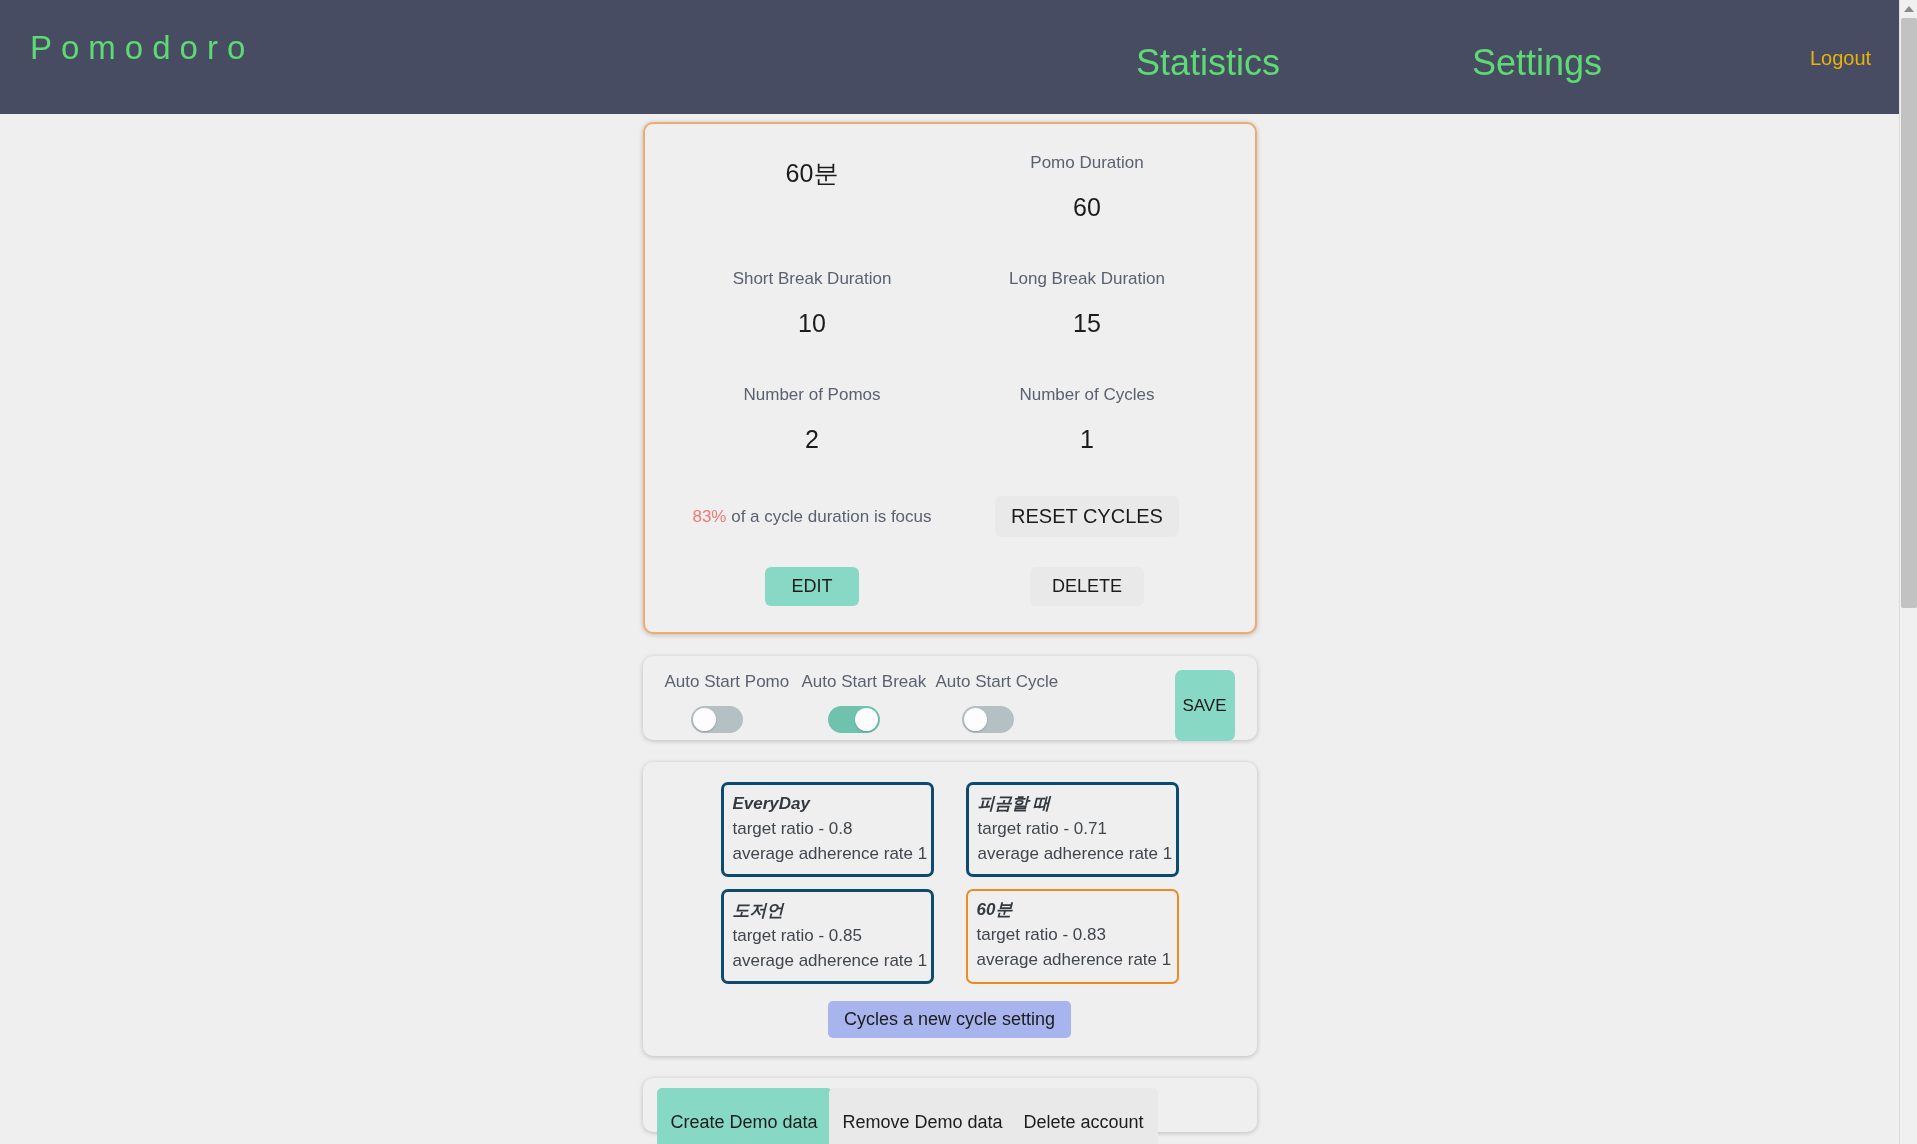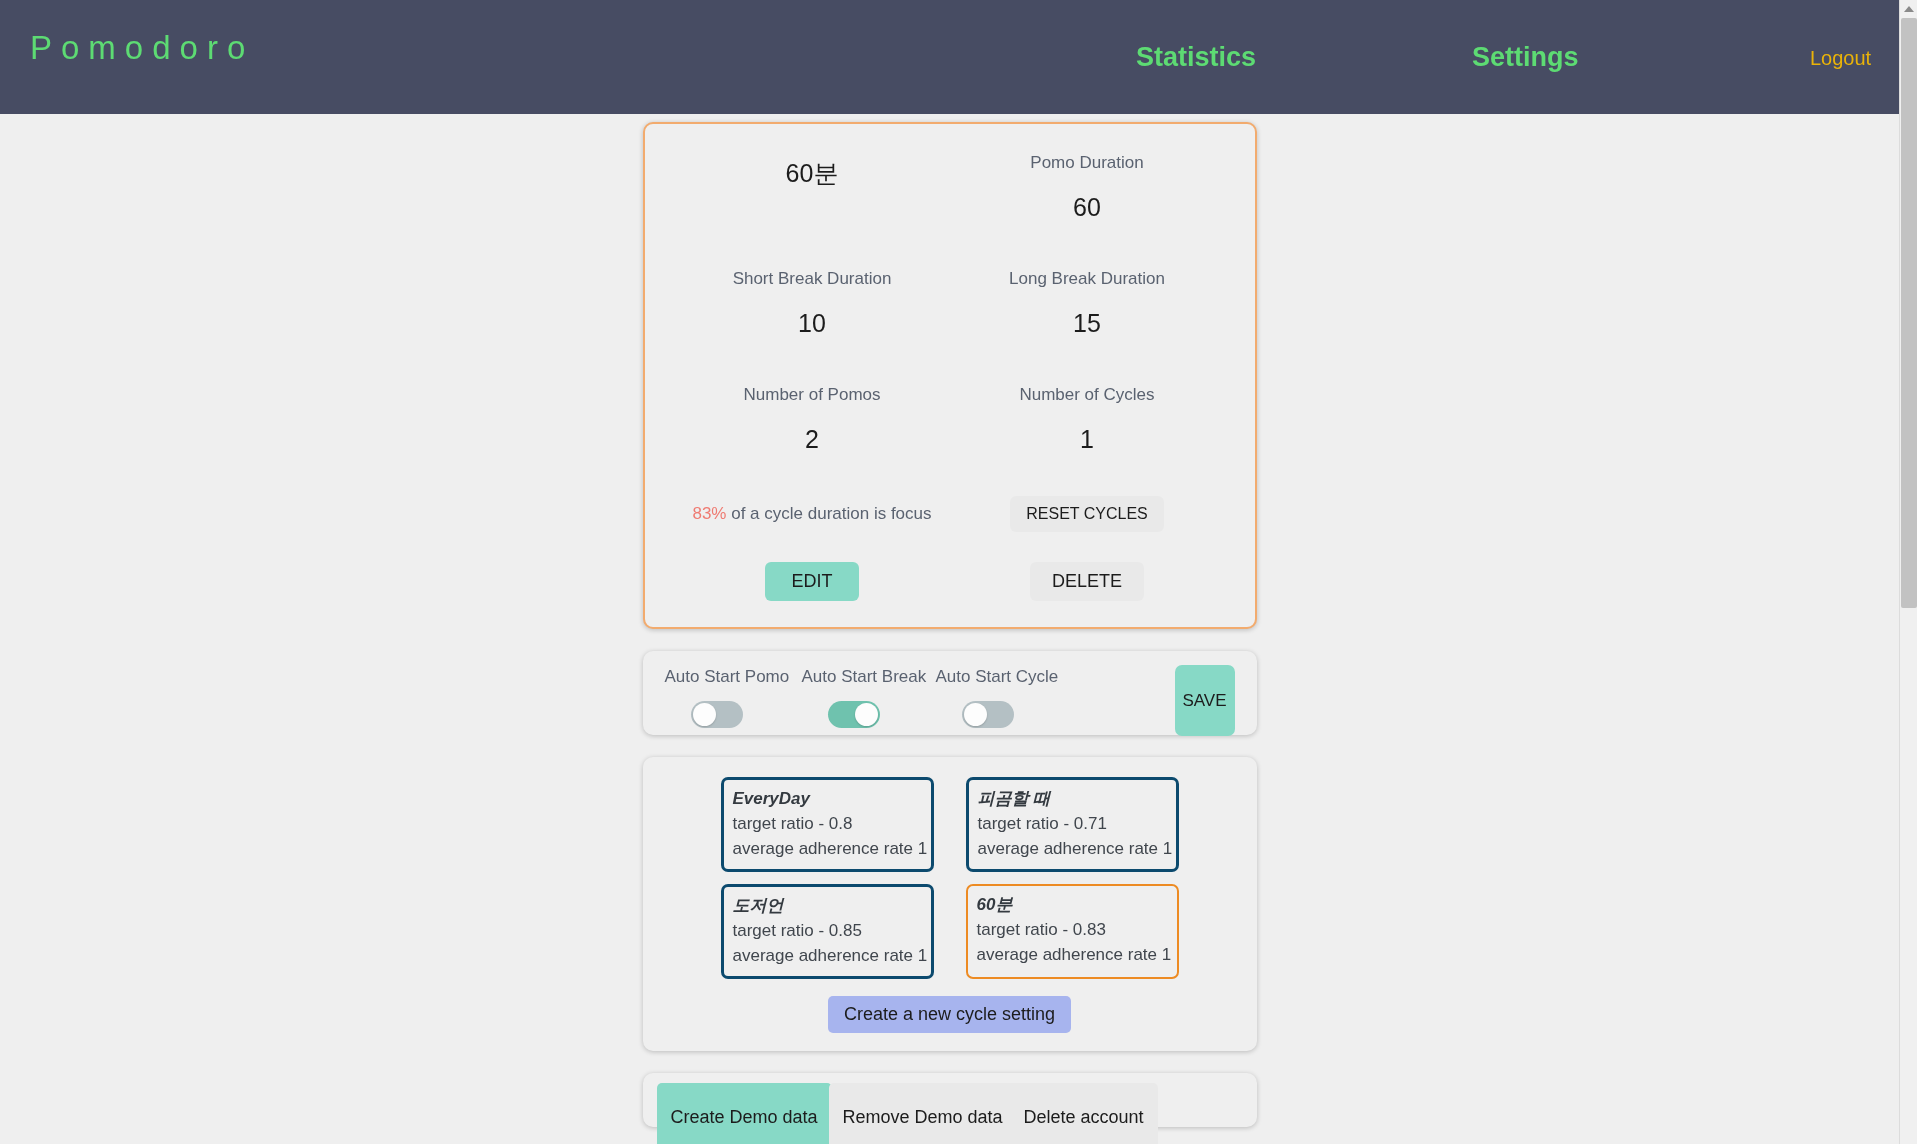--- a/index.html
+++ b/index.html
@@ -31,24 +31,24 @@
     left: 30px;
     top: 29px;
     font-size: 33px;
     letter-spacing: 9px;
     color: #5ddb73;
     font-weight: 400;
     white-space: nowrap;
   }
   .nav-link {
     position: absolute;
-    font-size: 27px;
+    font-size: 36px;
     color: #5ddb73;
     white-space: nowrap;
-    font-weight: 700;
+    font-weight: 400;
   }
   .nav-stats { left: 1136px; top: 42px; }
   .nav-settings { left: 1472px; top: 42px; }
   .nav-logout {
     position: absolute;
     left: 1810px;
     top: 47px;
     font-size: 20px;
     color: #eab308;
     white-space: nowrap;
@@ -142,21 +142,21 @@
     border: none;
     border-radius: 6px;
     font-family: "Liberation Sans", sans-serif;
     cursor: pointer;
     background: #e9e9e9;
     color: #1c1c1c;
   }
   .btn-reset {
     display: block;
     margin: 0 auto;
-    font-size: 16px;
+    font-size: 20px;
     padding: 9px 16px;
   }
   .actions-row {
     display: grid;
     grid-template-columns: 1fr 1fr;
     margin-top: 30px;
   }
   .btn-edit {
     display: block;
     margin: 0 auto;
@@ -372,21 +372,21 @@
         <div class="cycle-name">도저언</div>
         <div class="cycle-line">target ratio - 0.85</div>
         <div class="cycle-line">average adherence rate 1</div>
       </div>
       <div class="cycle-item selected">
         <div class="cycle-name">60분</div>
         <div class="cycle-line">target ratio - 0.83</div>
         <div class="cycle-line">average adherence rate 1</div>
       </div>
     </div>
-    <button class="btn btn-new-cycle">Create a new cycle setting</button>
+    <button class="btn btn-new-cycle">Cycles a new cycle setting</button>
   </div>
 
   <div class="panel demo-card">
     <button class="btn btn-demo btn-create-demo">Create Demo data</button>
     <button class="btn btn-demo btn-remove-demo">Remove Demo data</button>
     <button class="btn btn-demo btn-delete-acct">Delete account</button>
   </div>
 
 </div>
 

